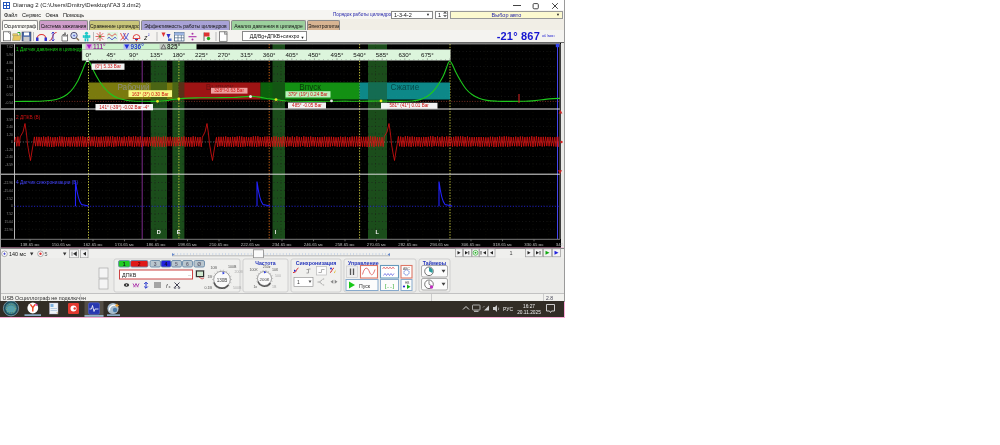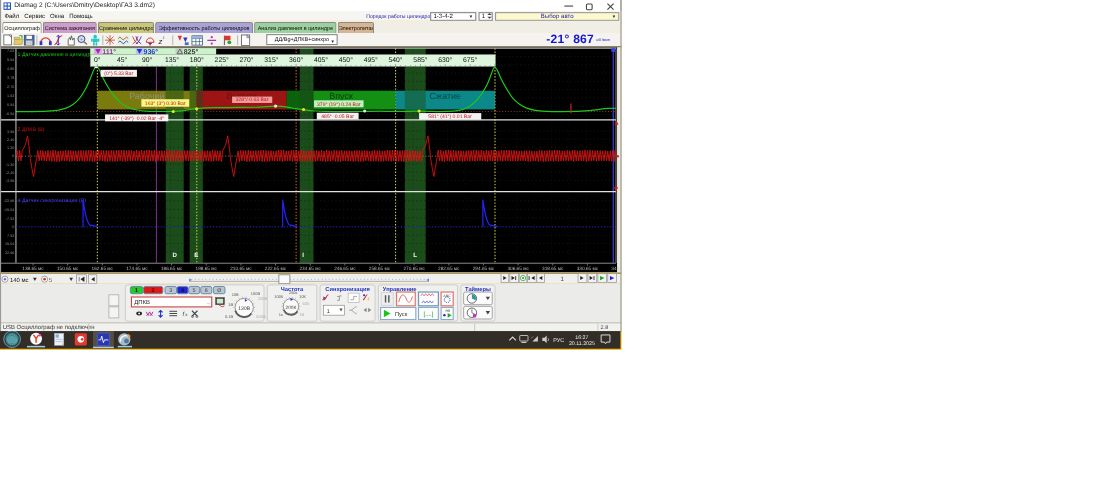--- a/index.html
+++ b/index.html
@@ -1,17 +1,17 @@
 <!DOCTYPE html>
 <html><head><meta charset="utf-8">
 <style>
 html,body{margin:0;padding:0;background:#fff;width:1000px;height:445px;overflow:hidden;}
 *{box-sizing:border-box;font-family:"Liberation Sans",sans-serif;}
 .abs{position:absolute;}
-#win{position:absolute;left:0;top:0;width:565px;height:318px;background:#eab308;} .t55{font-size:5.5px;}
+#win{position:absolute;left:0;top:0;width:565px;height:318px;background:#f9a8d4;} .t55{font-size:5.5px;}
 </style></head><body>
 <div id="win">
 
 <div class="abs" style="left:0;top:0;width:565px;height:10px;background:#ffffff;border-left:1px solid #aaa;border-right:1px solid #aaa;">
  <svg class="abs" style="left:2px;top:2px" width="7" height="7" viewBox="0 0 7 7">
   <rect x="0" y="0" width="7" height="7" fill="#2255bb"></rect>
         <rect x="1" y="1" width="2" height="2" fill="#fff"></rect>
         <rect x="4" y="1" width="2" height="2" fill="#fff"></rect>
         <rect x="1" y="4" width="2" height="2" fill="#fff"></rect>
         <rect x="4" y="4" width="2" height="2" fill="#fff"></rect>

